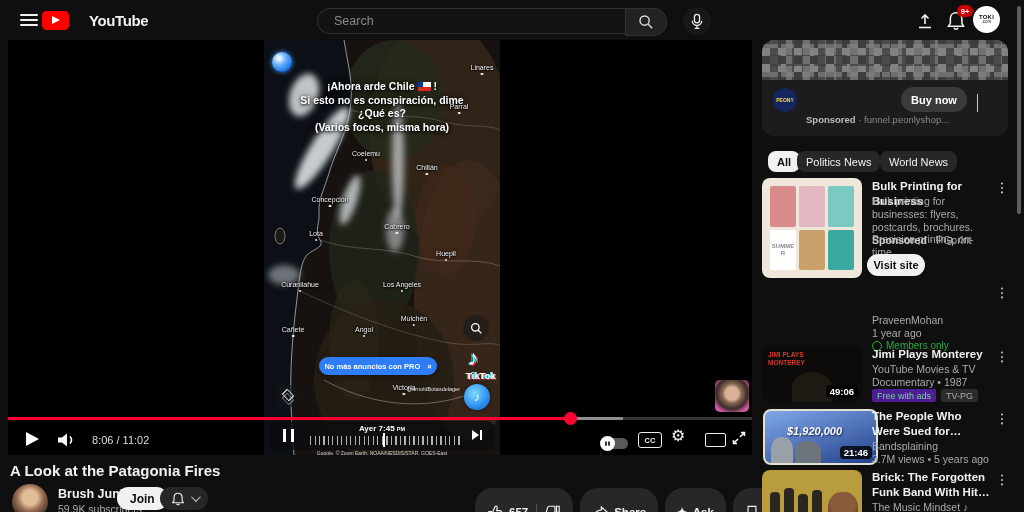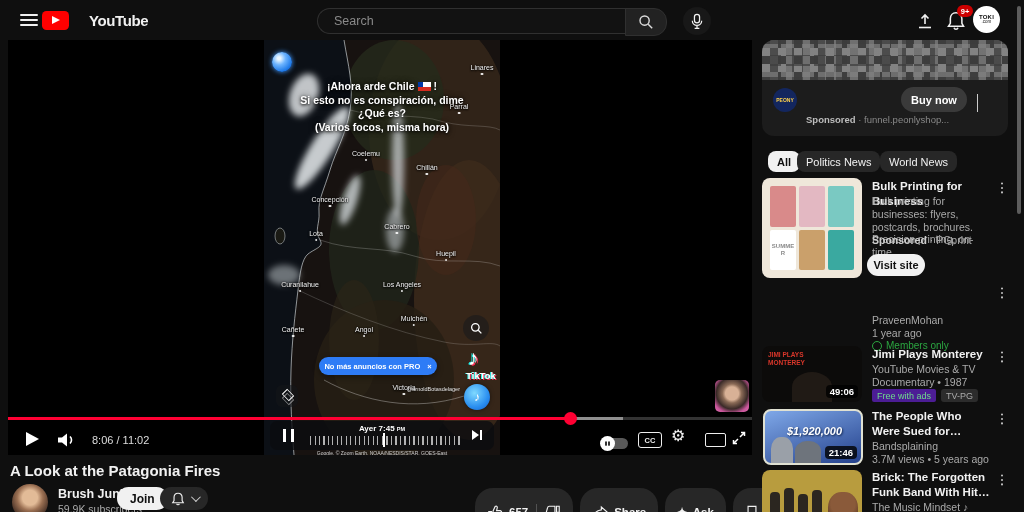--- a/index.html
+++ b/index.html
@@ -155,21 +155,21 @@
   .c5{background:#caa06b;} .c6{background:#3aa9a0;}
   .t2{background:#26231f;}
   .t2-cap{position:absolute;left:3px;top:3px;font-size:7px;font-weight:700;letter-spacing:.2px;white-space:nowrap;}
   .t2 .fig{position:absolute;bottom:4px;width:15px;height:32px;border-radius:6px 6px 3px 3px;
           background:linear-gradient(#e8e2d2,#b9b2a0);}
   .cw0{color:#fff;} .cw1{color:#ffd93b;} .cw2{color:#ff3b30;} .cw3{color:#35c75a;}
   .t3{background:#0c0b0a;}
   .t3-cap{position:absolute;left:6px;top:5px;width:46px;font-size:6.5px;font-weight:700;color:#d8362a;line-height:1.2;}
   .t3 .sil{position:absolute;left:30px;bottom:0;width:40px;height:30px;border-radius:50% 50% 0 0;
           background:#201a15;}
-  .t4{border:2px solid #e0e1d2;background:linear-gradient(160deg,#7fa8e8,#24418c);}
+  .t4{border:2px solid #e0e1d2;background:linear-gradient(160deg,#7fa8e8,#24418c);padding-left:15px;}
   .t4-cap{position:absolute;left:22px;top:14px;font-size:11px;font-weight:700;color:#fff;font-style:italic;
           text-shadow:1px 1px 2px #12264e;}
   .t4 .p1,.t4 .p2{position:absolute;bottom:0;border-radius:45% 45% 0 0;}
   .t4 .p1{left:6px;width:22px;height:26px;background:#9aa0a8;}
   .t4 .p2{left:30px;width:26px;height:22px;background:#6e747c;}
   .t5{background:#b89c3e;}
   .t5 .band{position:absolute;bottom:10px;width:10px;height:24px;border-radius:4px 4px 0 0;background:#2b2620;}
   .t5 .face{position:absolute;right:4px;bottom:0;width:30px;height:34px;border-radius:45% 45% 0 0;
           background:radial-gradient(circle at 50% 35%,#8a5a3a 45%,#4a2e1c 85%);}
   svg.ic{display:block;}

